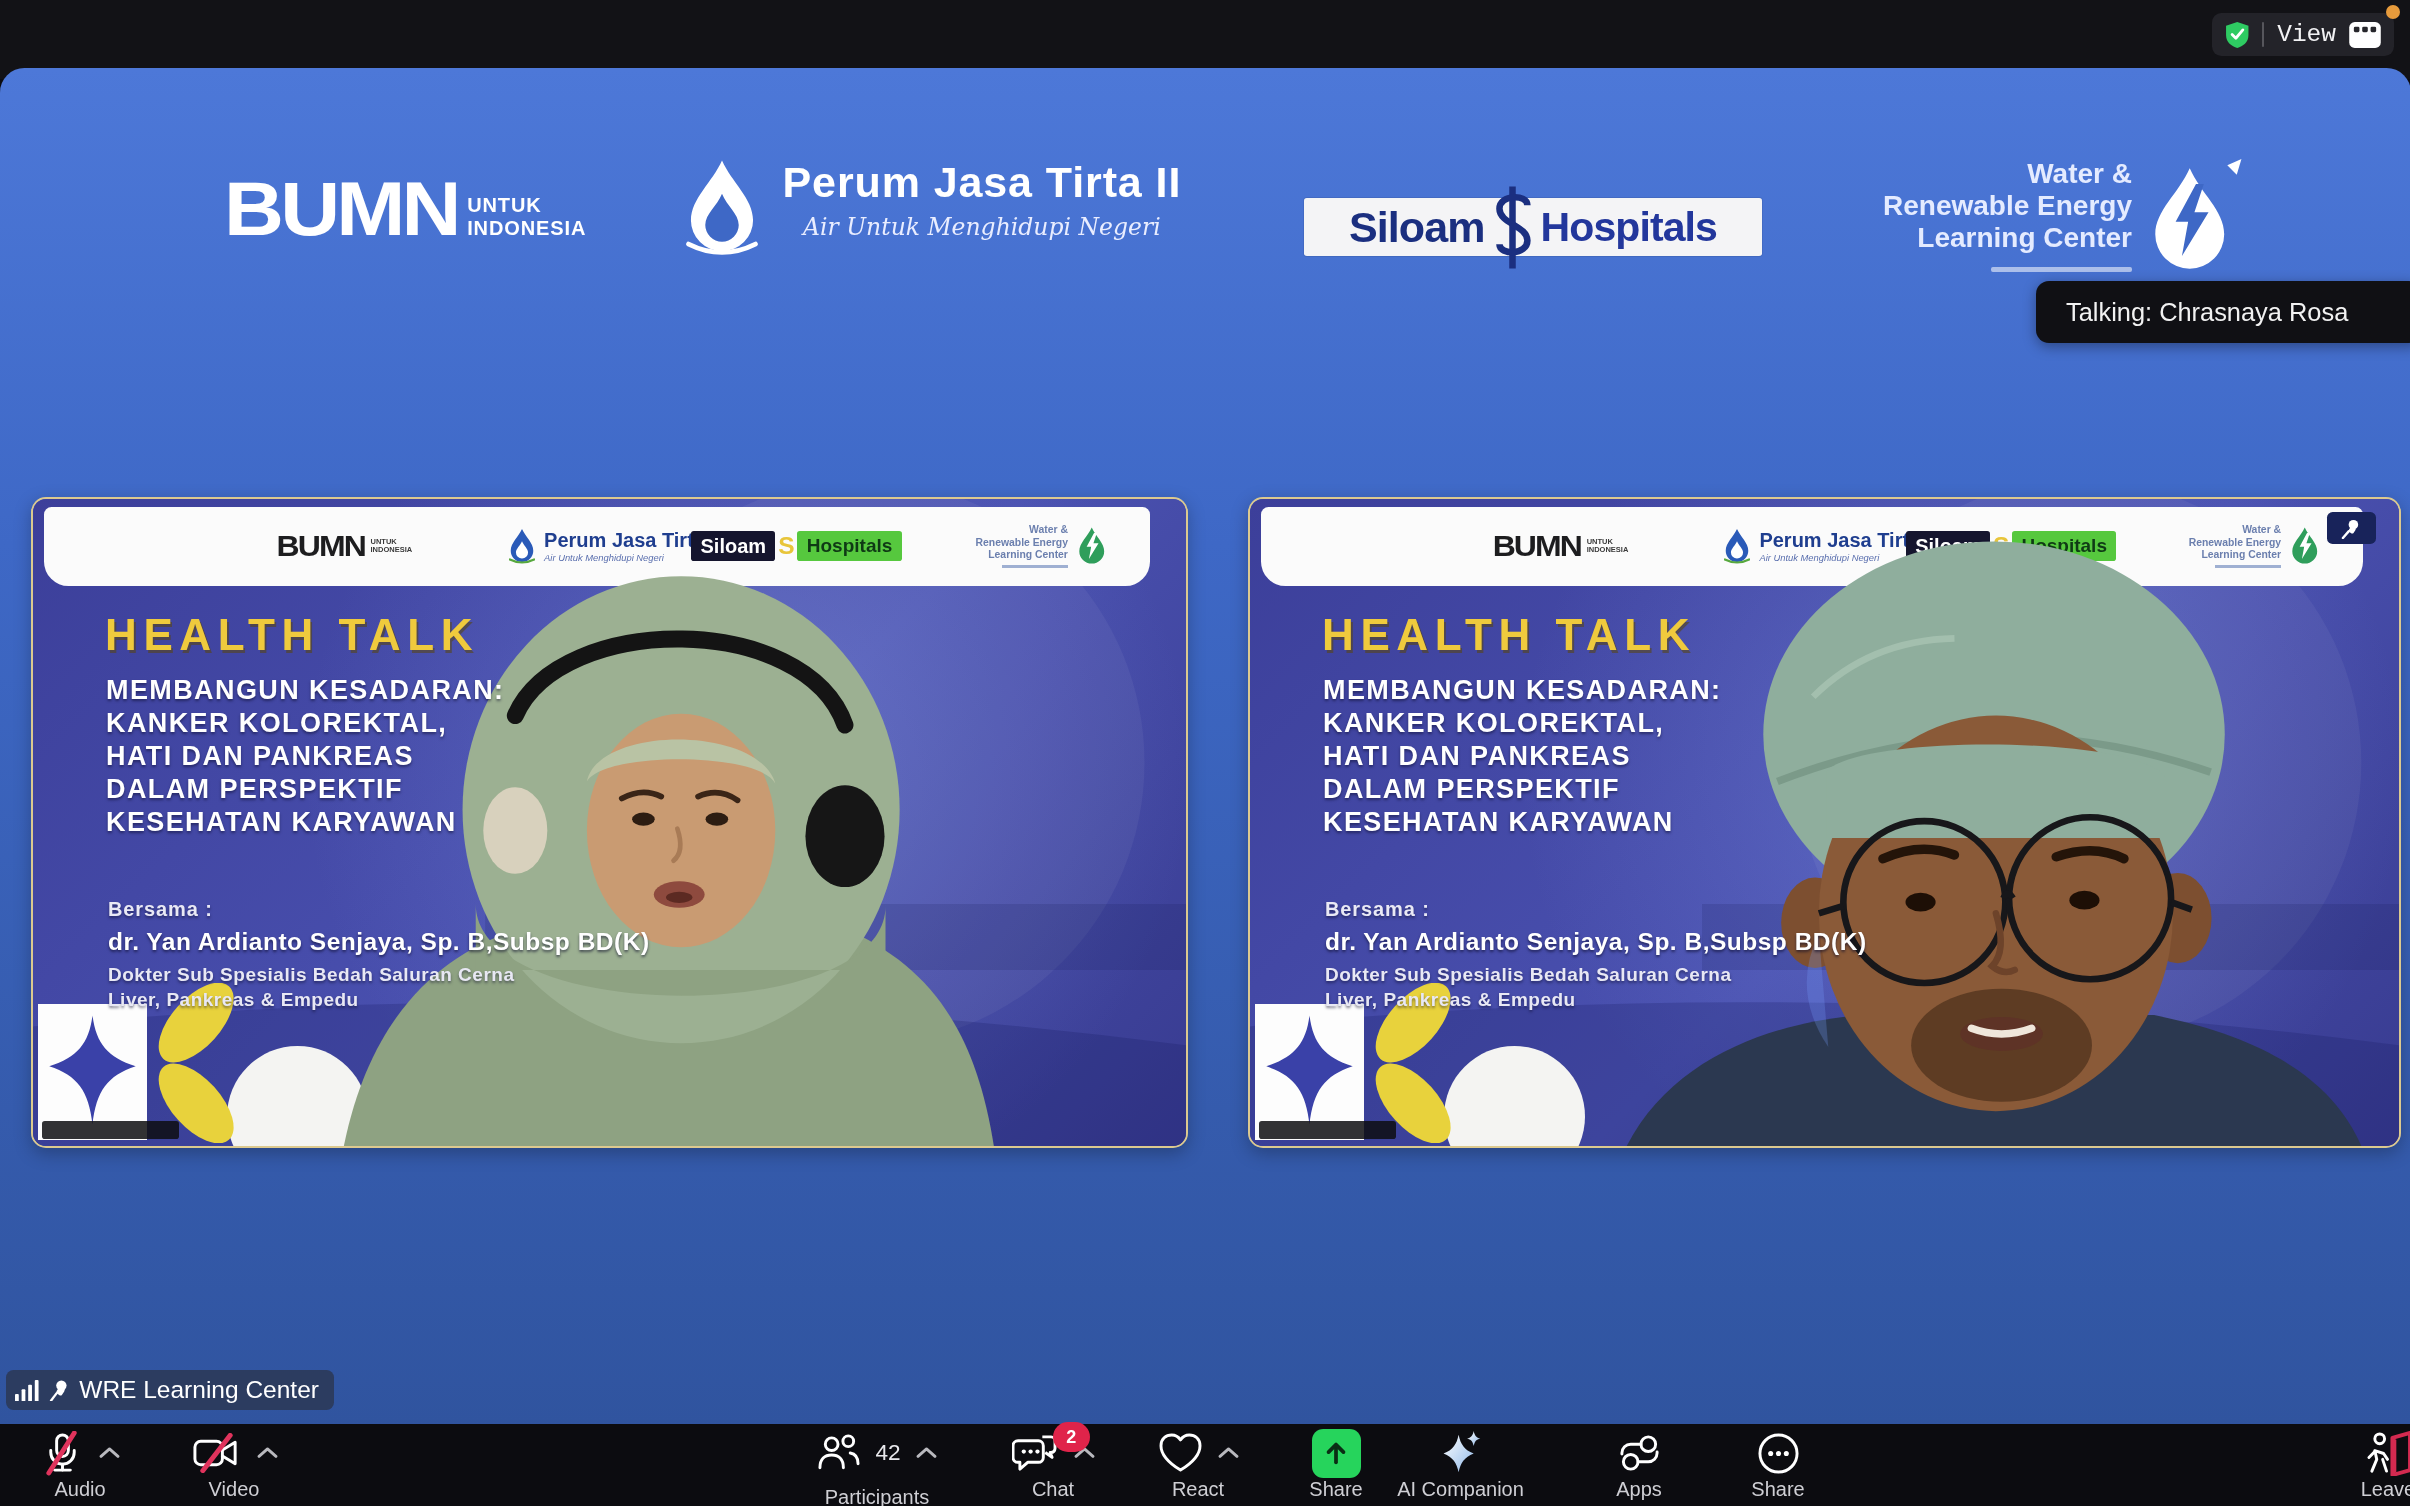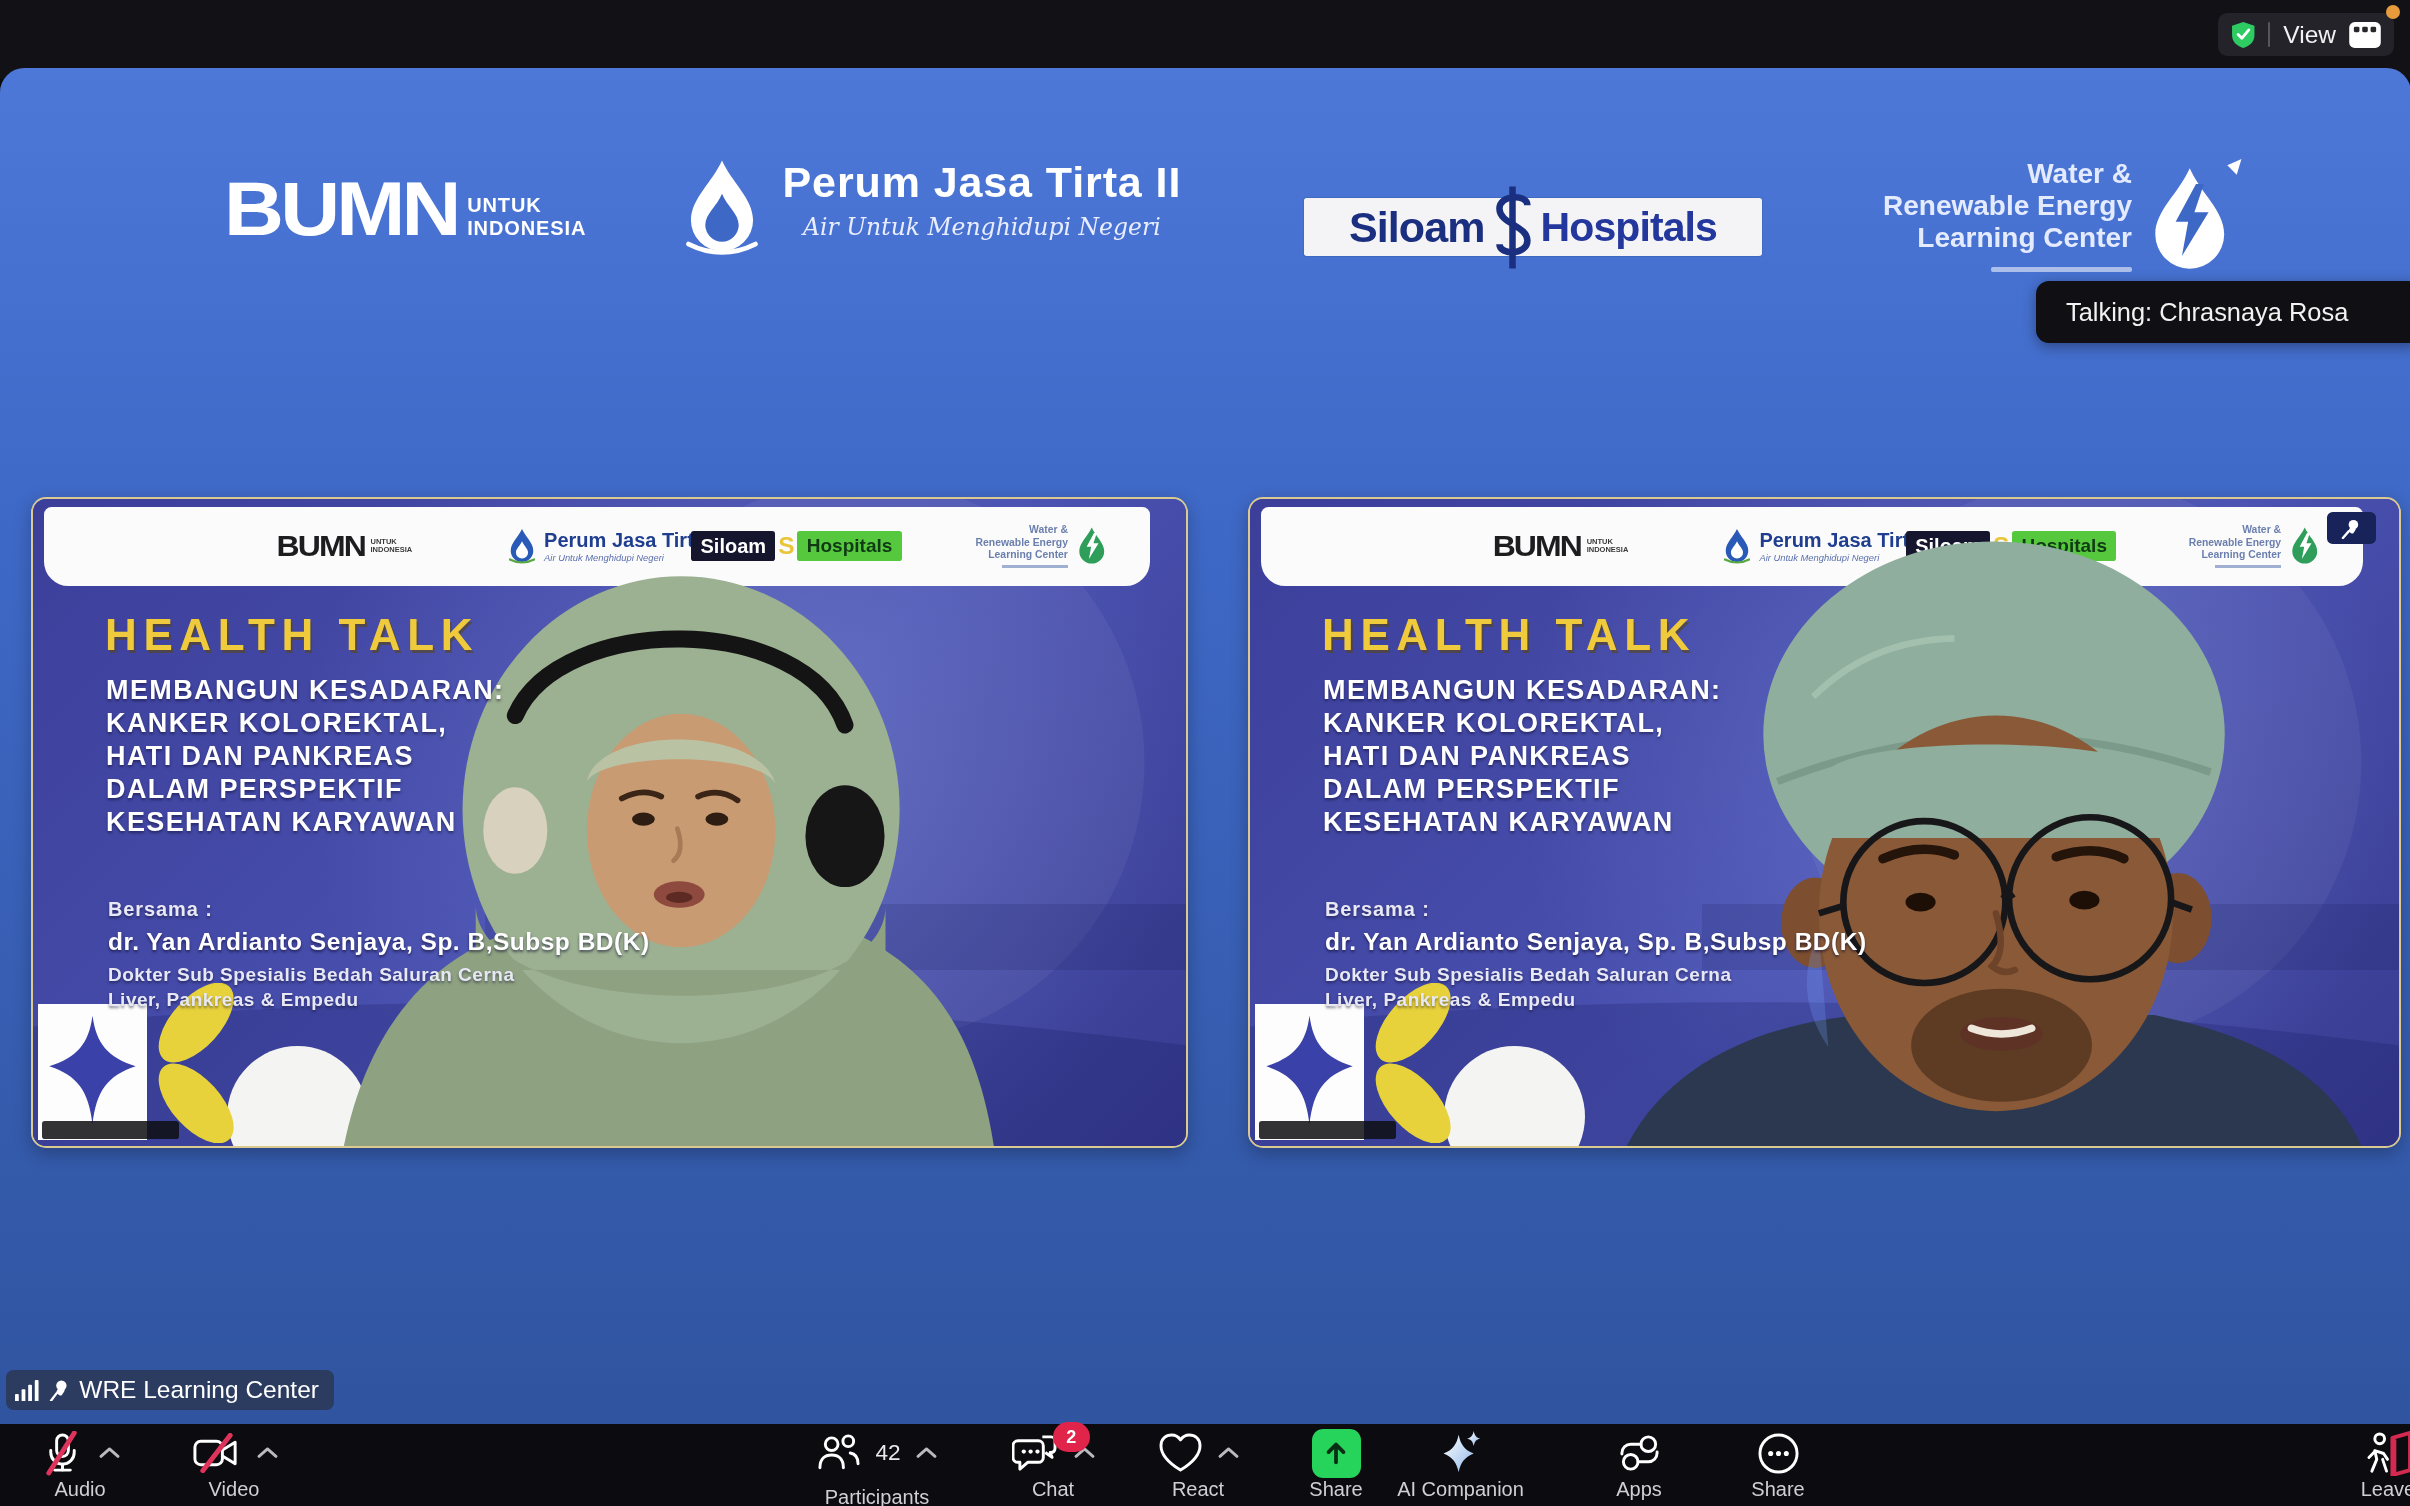--- a/index.html
+++ b/index.html
@@ -1,20 +1,20 @@
 <!DOCTYPE html>
 <html style="font-size:15px"><head>
 <meta charset="utf-8">
 <style>
   html,body{margin:0;padding:0;background:#000;}
   body{width:2411px;height:1507px;overflow:hidden;font-family:"Liberation Sans",sans-serif;}
   .screen{position:relative;width:2411px;height:1507px;background:#0c0c10;overflow:hidden;}
 
   
-  .topbar{position:absolute;left:0;top:0;width:2411px;height:79px;background:#121216;}
+  .topbar{position:absolute;left:0;top:0;width:2411px;height:79px;background:#121216;font-family:Liberation Mono, monospace;}
   .view-pill{position:absolute;right:17px;top:13px;height:43px;display:flex;align-items:center;gap:13px;
              background:#232329;border-radius:9.4px;padding:0 13px;}
   .view-divider{width:1.9px;height:24.5px;background:#56565c;border-radius:0.9px;}
   .view-label{color:#f2f2f4;font-size:24.5px;}
   .orange-dot{position:absolute;right:11.3px;top:4.7px;width:14px;height:14px;border-radius:50%;background:#e79b3c;}
 
   
   .stage{position:absolute;left:0;top:68px;width:2411px;height:1357px;
          background:linear-gradient(180deg,#4d78d8 0%,#3e68c6 35%,#30549f 100%);
          border-radius:24.5px 24.5px 0 0;overflow:hidden;}

